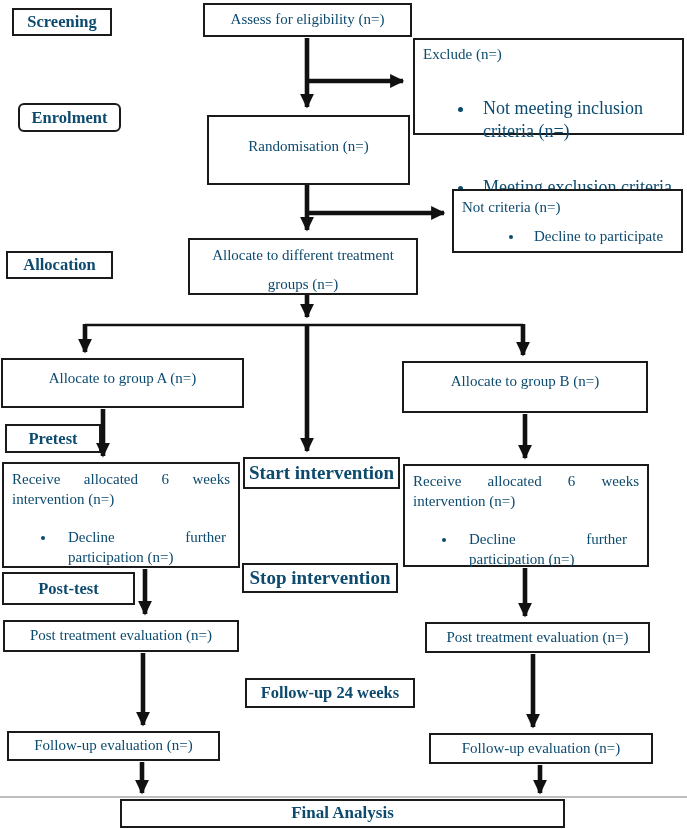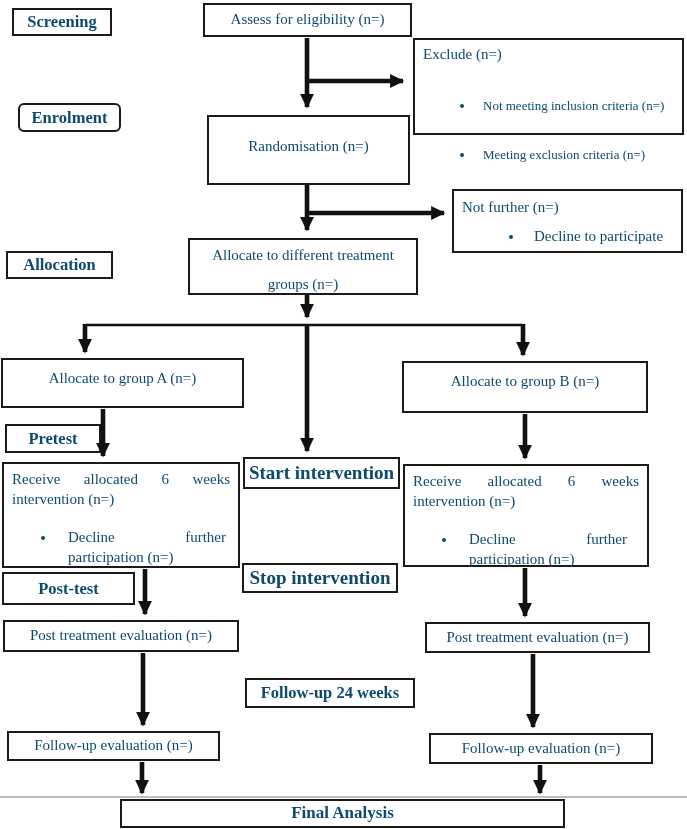--- a/index.html
+++ b/index.html
@@ -20,21 +20,21 @@
     line-height:1.3;
   }
   .center { display:flex; align-items:center; justify-content:center; text-align:center; }
   .topcenter { display:flex; justify-content:center; text-align:center; }
   .label { font-weight:bold; font-size:16.5px; display:flex; align-items:center; justify-content:center; }
   .boldbox { font-weight:bold; font-size:19px; }
   .pad { padding:5px 8px; }
   ul { margin:0; }
   li { margin:0; }
   .exclude-list { padding-left:52px; margin-top:2px; }
-  .exclude-list li { padding-left:8px; width:200px; font-size:13px; line-height:1.32;margin-top:32px; }
+  .exclude-list li { padding-left:8px; width:200px; font-size:18px; line-height:1.32;margin-top:32px; }
   .notinclude-list { padding-left:62px; margin-top:9px; }
   .notinclude-list li { padding-left:10px; font-size:15px; }
   .receive-box { padding:6px 8px; text-align:justify; }
   .receive-box p { margin:0; text-align:justify; }
   .receive-list { padding-left:44px; margin-top:18px; }
   .receive-list li { padding-left:12px; width:158px; text-align:justify; line-height:1.35; }
   .two-line { line-height:29px; padding-top:6px; }
   #arrows { position:absolute; left:0; top:0; z-index:5; pointer-events:none; }
   .box { z-index:2; }
 </style>
@@ -61,21 +61,21 @@
     <div>Exclude (n=)</div>
     <ul class="exclude-list">
       <li>Not meeting inclusion criteria (n=)</li>
       <li>Meeting exclusion criteria (n=)</li>
     </ul>
   </div>
 
   <div class="box topcenter" style="left:207px; top:115px; width:203px; height:70px; padding-top:20px;">Randomisation (n=)</div>
 
   <div class="box pad" style="left:452px; top:189px; width:231px; height:64px; padding-top:7px;">
-    <div>Not further (n=)</div>
+    <div>Not criteria (n=)</div>
     <ul class="notinclude-list">
       <li>Decline to participate</li>
     </ul>
   </div>
 
   <div class="box topcenter two-line" style="left:188px; top:238px; width:230px; height:57px; flex-direction:column; align-items:center;">
     <div>Allocate to different treatment</div>
     <div>groups (n=)</div>
   </div>
 

